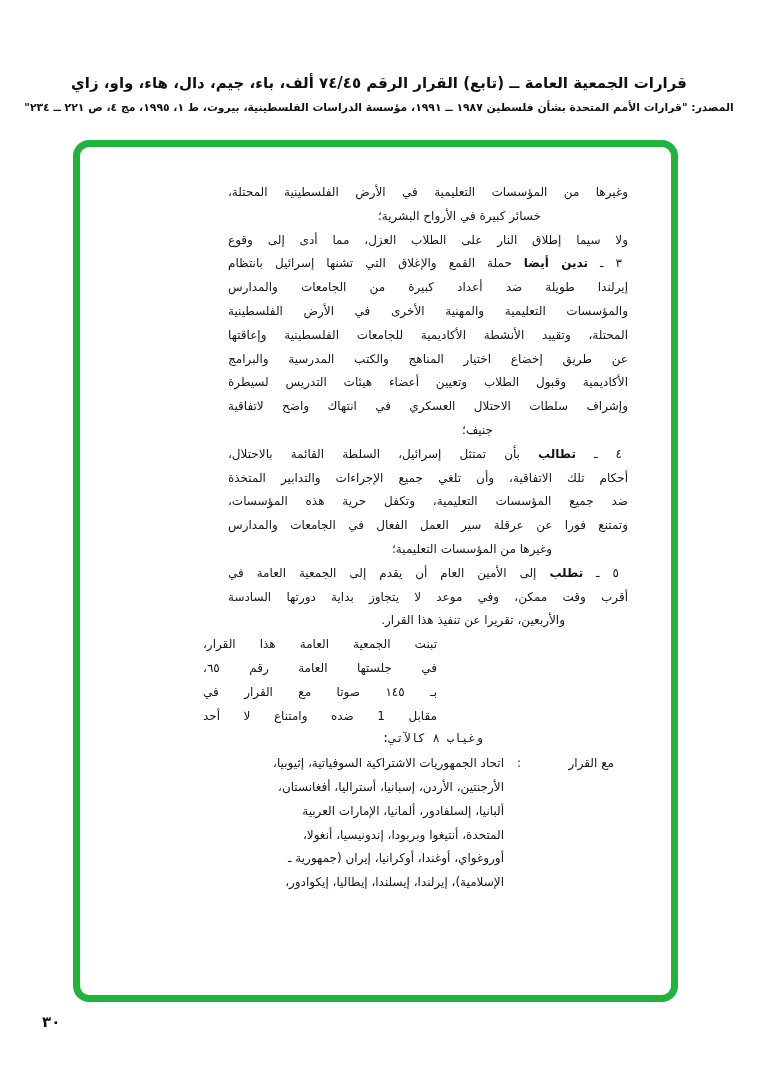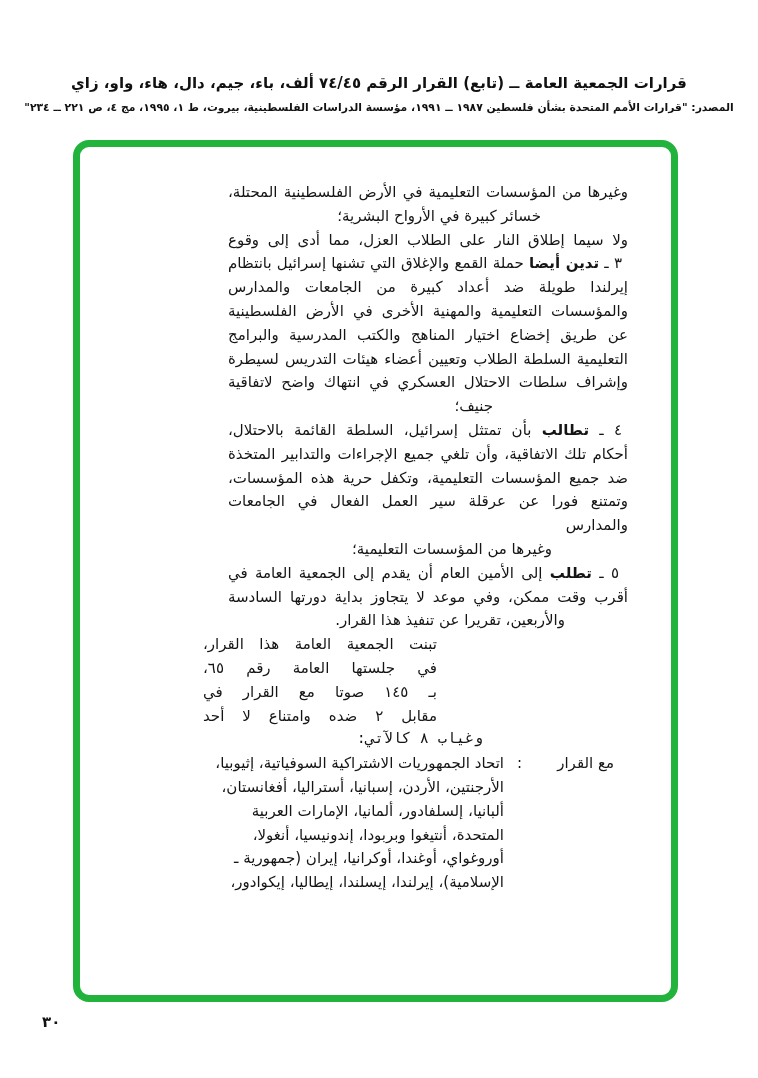--- a/index.html
+++ b/index.html
@@ -12,21 +12,21 @@
   .header .title  { font-size:15px; font-weight:bold; line-height:22px; }
   .header .source { font-size:10.8px; font-weight:bold; line-height:16px; margin-top:6px; }
 
   .frame {
     position:absolute; left:73px; top:140px; width:605px; height:862px;
     border:7px solid #22b33c; border-radius:16px; background:transparent;
   }
 
   .content {
     position:absolute; top:181px; right:130px; width:400px;
-    direction:rtl; font-size:15px; line-height:23.8px; color:#151515;
+    direction:rtl; font-size:12px; line-height:23.8px; color:#151515;
   }
   .ln { text-align:justify; text-align-last:justify; }
   .ln.end { text-align:right; text-align-last:right; }
   .b { font-weight:bold; }
 
   .adoption { width:234px; margin-right:191px; }
   .adoption .ln.end { white-space:nowrap; margin-right:-46px;font-family:Liberation Mono, monospace; }
 
   .vote-row { display:flex; direction:rtl; padding-right:14px; column-gap:13px; align-items:flex-start; }
   .vote-label { width:97px; flex:none; display:flex; justify-content:space-between; direction:rtl; }
@@ -55,22 +55,23 @@
     <div>
       <div class="ln">وغيرها من المؤسسات التعليمية في الأرض الفلسطينية المحتلة،</div>
       <div class="ln end" style="padding-right:87px">خسائر كبيرة في الأرواح البشرية؛</div>
       <div class="ln">ولا سيما إطلاق النار على الطلاب العزل، مما أدى إلى وقوع</div>
     </div>
 
     <div>
       <div class="ln" style="padding-right:6px"><span>٣ ـ </span><span class="b">تدين أيضا</span><span> حملة القمع والإغلاق التي تشنها إسرائيل بانتظام</span></div>
       <div class="ln">إيرلندا طويلة ضد أعداد كبيرة من الجامعات والمدارس</div>
       <div class="ln">والمؤسسات التعليمية والمهنية الأخرى في الأرض الفلسطينية</div>
+      <div class="ln">المحتلة، وتقييد الأنشطة الأكاديمية للجامعات الفلسطينية وإعاقتها</div>
       <div class="ln">عن طريق إخضاع اختيار المناهج والكتب المدرسية والبرامج</div>
-      <div class="ln">التعليمية السلطة الطلاب وتعيين أعضاء هيئات التدريس لسيطرة</div>
+      <div class="ln">الأكاديمية وقبول الطلاب وتعيين أعضاء هيئات التدريس لسيطرة</div>
       <div class="ln">وإشراف سلطات الاحتلال العسكري في انتهاك واضح لاتفاقية</div>
       <div class="ln end" style="padding-right:135px">جنيف؛</div>
     </div>
 
     <div>
       <div class="ln" style="padding-right:6px"><span>٤ ـ </span><span class="b">تطالب</span><span> بأن تمتثل إسرائيل، السلطة القائمة بالاحتلال،</span></div>
       <div class="ln">أحكام تلك الاتفاقية، وأن تلغي جميع الإجراءات والتدابير المتخذة</div>
       <div class="ln">ضد جميع المؤسسات التعليمية، وتكفل حرية هذه المؤسسات،</div>
       <div class="ln">وتمتنع فورا عن عرقلة سير العمل الفعال في الجامعات والمدارس</div>
       <div class="ln end" style="padding-right:76px">وغيرها من المؤسسات التعليمية؛</div>
@@ -79,21 +80,21 @@
     <div>
       <div class="ln" style="padding-right:9px"><span>٥ ـ </span><span class="b">تطلب</span><span> إلى الأمين العام أن يقدم إلى الجمعية العامة في</span></div>
       <div class="ln">أقرب وقت ممكن، وفي موعد لا يتجاوز بداية دورتها السادسة</div>
       <div class="ln end" style="padding-right:63px">والأربعين، تقريرا عن تنفيذ هذا القرار.</div>
     </div>
 
     <div class="adoption">
       <div class="ln">تبنت الجمعية العامة هذا القرار،</div>
       <div class="ln">في جلستها العامة رقم ٦٥،</div>
       <div class="ln">بـ ١٤٥ صوتا مع القرار في</div>
-      <div class="ln">مقابل ٢ ضده وامتناع لا أحد</div>
+      <div class="ln">مقابل 1 ضده وامتناع لا أحد</div>
       <div class="ln end">وغياب ٨ كالآتي:</div>
     </div>
 
     <div class="vote-row">
       <div class="vote-label">
         <span>مع القرار</span>
         <span>:</span>
       </div>
       <div class="vote-list">
         <div class="ln">اتحاد الجمهوريات الاشتراكية السوفياتية، إثيوبيا،</div>

